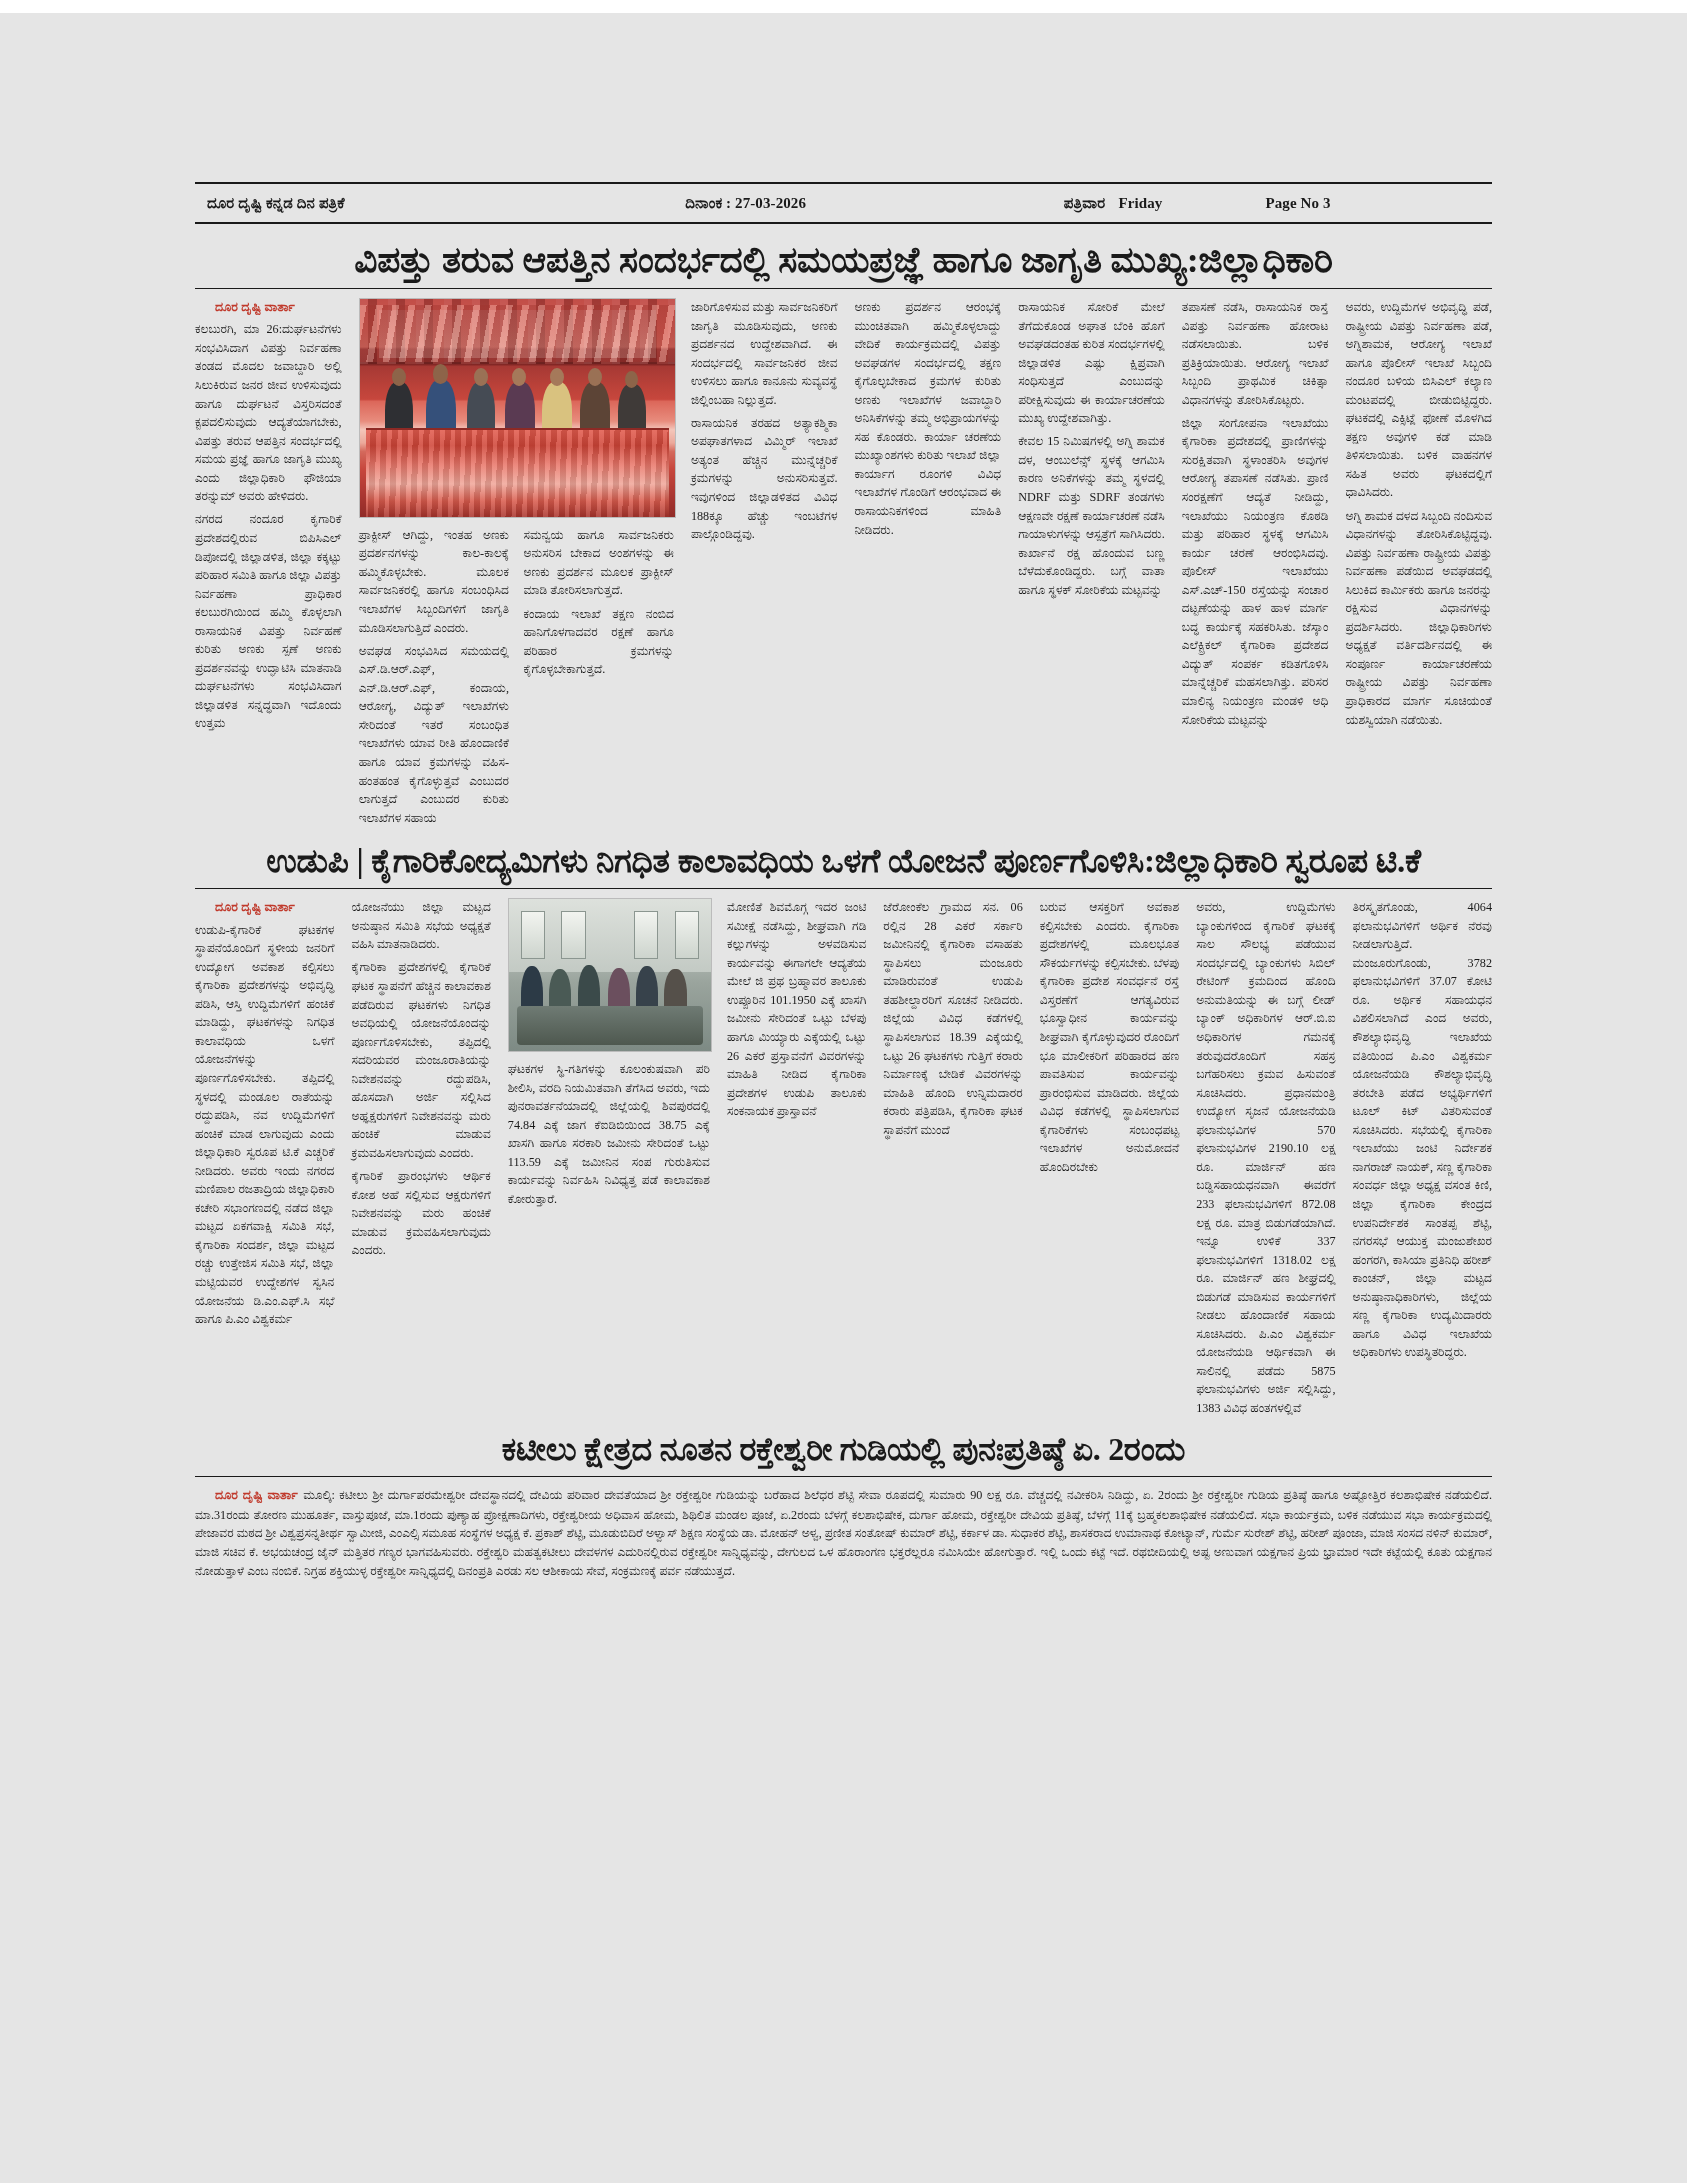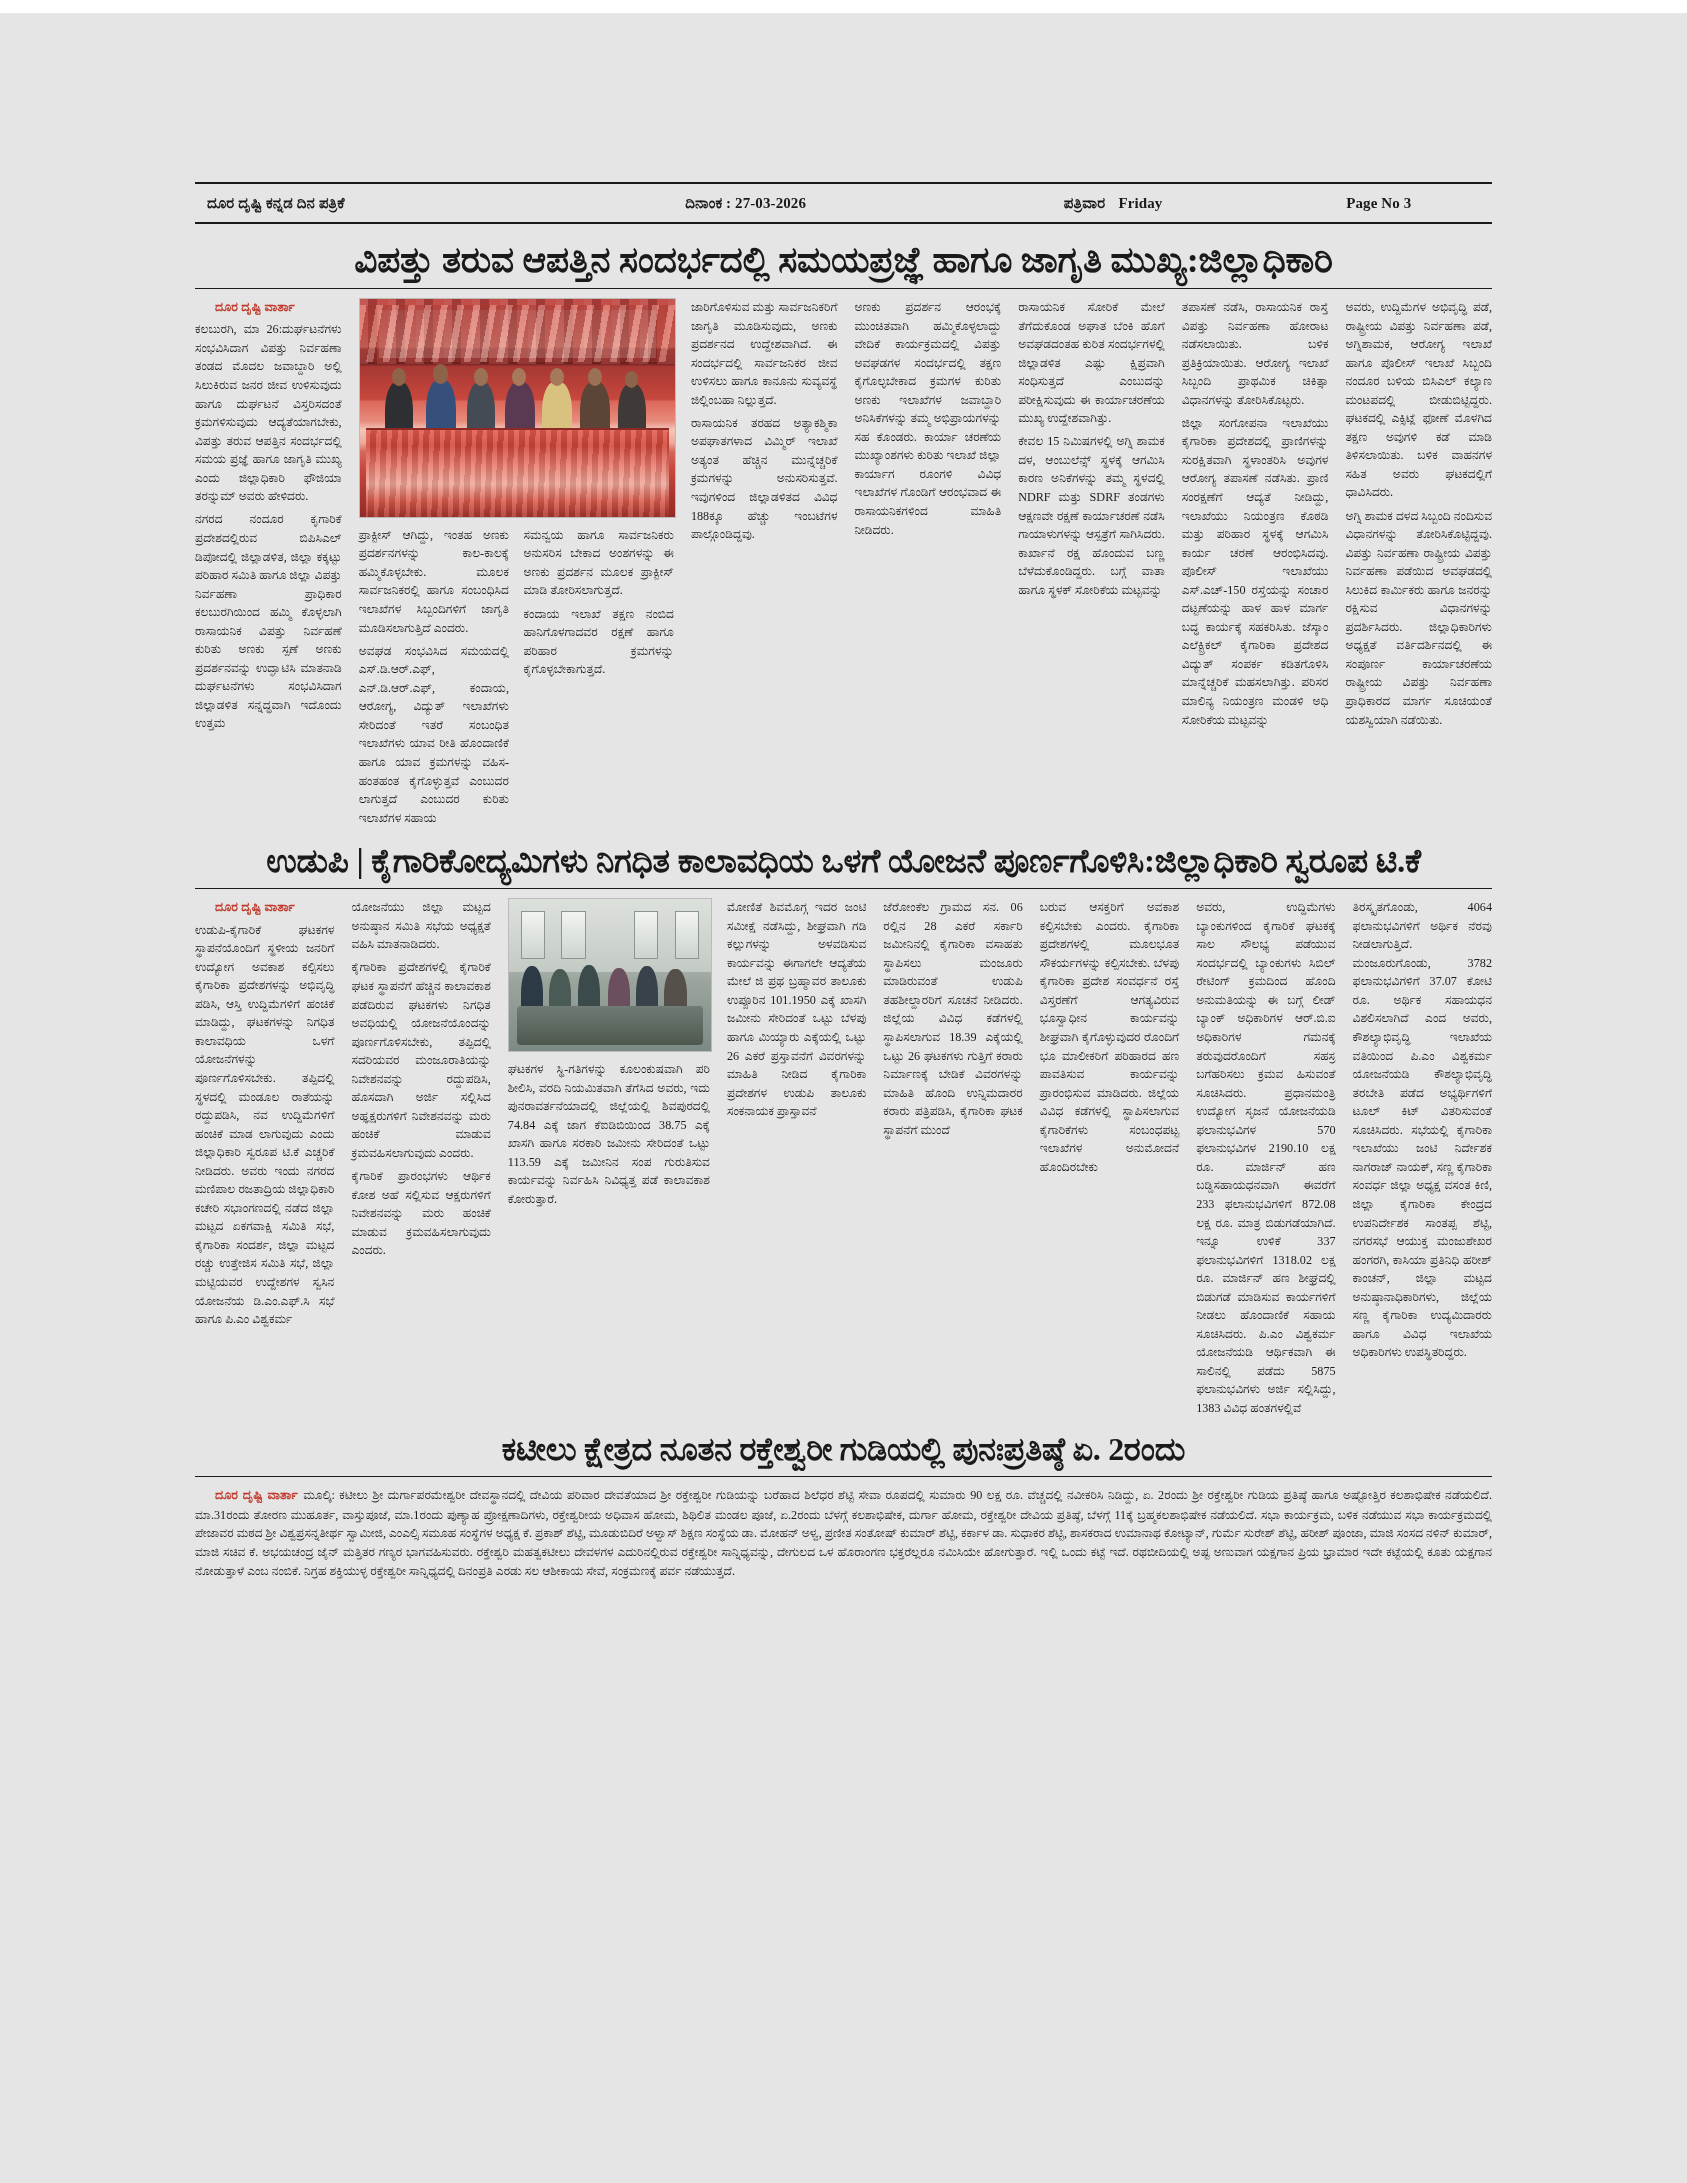--- a/index.html
+++ b/index.html
@@ -31,21 +31,21 @@
     height: 38px;
     display: flex;
     align-items: center;
     font-size: 15px;
     font-weight: bold;
     letter-spacing: 0.1px;
   }
   .masthead .m-left { width: 38%; padding-left: 12px; }
   .masthead .m-date { width: 24%; text-align: left; font-weight: bold; }
   .masthead .m-day  { width: 20%; text-align: center; }
-  .masthead .m-page { width: 18%; text-align: center; padding-left: 26.5px; }
+  .masthead .m-page { width: 18%; text-align: left; padding-left: 26.5px; }
   .masthead .m-day .lbl { margin-right: 9.3px; }
 
   
   .headline {
     text-align: center;
     font-size: 36px;
     font-weight: bold;
     line-height: 1.18;
     margin: 14.6px 0 6.6px 0;
     letter-spacing: -0.3px;
@@ -194,21 +194,21 @@
       <span>3</span>
     </div>
   </div>
 
   <div class="headline">ವಿಪತ್ತು ತರುವ ಆಪತ್ತಿನ ಸಂದರ್ಭದಲ್ಲಿ ಸಮಯಪ್ರಜ್ಞೆ ಹಾಗೂ ಜಾಗೃತಿ ಮುಖ್ಯ:ಜಿಲ್ಲಾಧಿಕಾರಿ</div>
   <hr class="rule">
 
   <div class="article">
     <div class="col">
       <div class="byline">ದೂರ ದೃಷ್ಟಿ ವಾರ್ತಾ</div>
-      <p>ಕಲಬುರಗಿ, ಮಾ 26:ದುರ್ಘಟನೆಗಳು ಸಂಭವಿಸಿದಾಗ ವಿಪತ್ತು ನಿರ್ವಹಣಾ ತಂಡದ ಮೊದಲ ಜವಾಬ್ದಾರಿ ಅಲ್ಲಿ ಸಿಲುಕಿರುವ ಜನರ ಜೀವ ಉಳಿಸುವುದು ಹಾಗೂ ದುರ್ಘಟನೆ ವಿಸ್ತರಿಸದಂತೆ ಕ್ರಮಗಳಿಸುವುದು ಆದ್ಯತೆಯಾಗಬೇಕು, ವಿಪತ್ತು ತರುವ ಆಪತ್ತಿನ ಸಂದರ್ಭದಲ್ಲಿ ಸಮಯ ಪ್ರಜ್ಞೆ ಹಾಗೂ ಜಾಗೃತಿ ಮುಖ್ಯ ಎಂದು ಜಿಲ್ಲಾಧಿಕಾರಿ ಫೌಜಿಯಾ ತರನ್ನುಮ್ ಅವರು ಹೇಳಿದರು.</p>
+      <p>ಕಲಬುರಗಿ, ಮಾ 26:ದುರ್ಘಟನೆಗಳು ಸಂಭವಿಸಿದಾಗ ವಿಪತ್ತು ನಿರ್ವಹಣಾ ತಂಡದ ಮೊದಲ ಜವಾಬ್ದಾರಿ ಅಲ್ಲಿ ಸಿಲುಕಿರುವ ಜನರ ಜೀವ ಉಳಿಸುವುದು ಹಾಗೂ ದುರ್ಘಟನೆ ವಿಸ್ತರಿಸದಂತೆ ಕ್ಟಪದಲಿಸುವುದು ಆದ್ಯತೆಯಾಗಬೇಕು, ವಿಪತ್ತು ತರುವ ಆಪತ್ತಿನ ಸಂದರ್ಭದಲ್ಲಿ ಸಮಯ ಪ್ರಜ್ಞೆ ಹಾಗೂ ಜಾಗೃತಿ ಮುಖ್ಯ ಎಂದು ಜಿಲ್ಲಾಧಿಕಾರಿ ಫೌಜಿಯಾ ತರನ್ನುಮ್ ಅವರು ಹೇಳಿದರು.</p>
       <p>ನಗರದ ನಂದೂರ ಕೃಗಾರಿಕೆ ಪ್ರದೇಶದಲ್ಲಿರುವ ಬಿಪಿಸಿಎಲ್ ಡಿಪೋದಲ್ಲಿ ಜಿಲ್ಲಾಡಳಿತ, ಜಿಲ್ಲಾ ಕಕ್ಕಟ್ಟು ಪರಿಹಾರ ಸಮಿತಿ ಹಾಗೂ ಜಿಲ್ಲಾ ವಿಪತ್ತು ನಿರ್ವಹಣಾ ಪ್ರಾಧಿಕಾರ ಕಲಬುರಗಿಯಿಂದ ಹಮ್ಮಿ ಕೊಳ್ಳಲಾಗಿ ರಾಸಾಯನಿಕ ವಿಪತ್ತು ನಿರ್ವಹಣೆ ಕುರಿತು ಅಣಕು ಸ್ಪಣೆ ಅಣಕು ಪ್ರದರ್ಶನವನ್ನು ಉದ್ಘಾಟಿಸಿ ಮಾತನಾಡಿ ದುರ್ಘಟನೆಗಳು ಸಂಭವಿಸಿದಾಗ ಜಿಲ್ಲಾಡಳಿತ ಸನ್ನದ್ಧವಾಗಿ ಇದೊಂದು ಉತ್ತಮ</p>
     </div>
 
     <div class="col" style="flex:2.15 1 0">
       <div class="photo photo-1">
         <div class="p1bg"></div>
         <div class="p1-backdrop"></div>
         <div class="p1-ceiling"></div>
         <div class="p1-drape"></div>
         <div class="p1-person" style="left:8%;width:9%;height:24%;background:#2e2f33;"></div>

